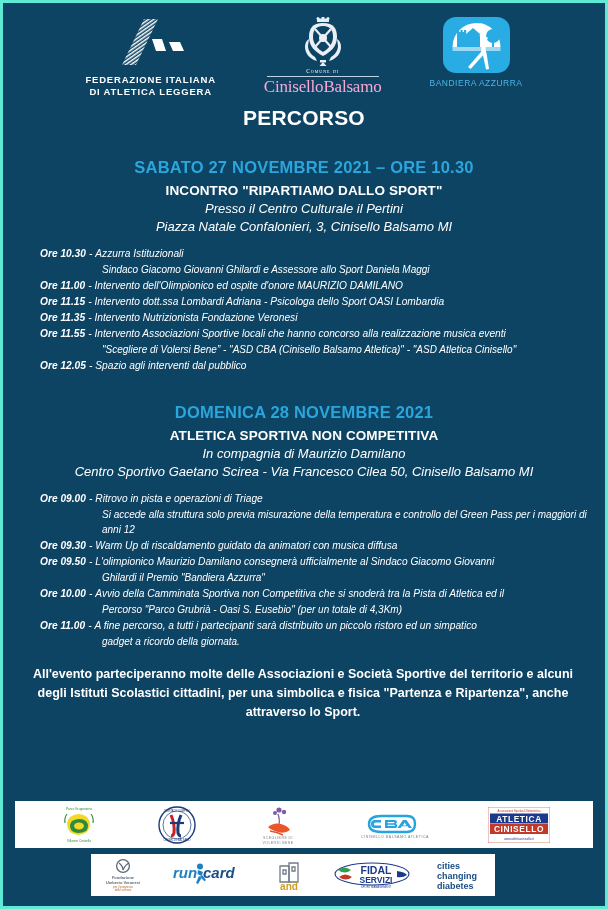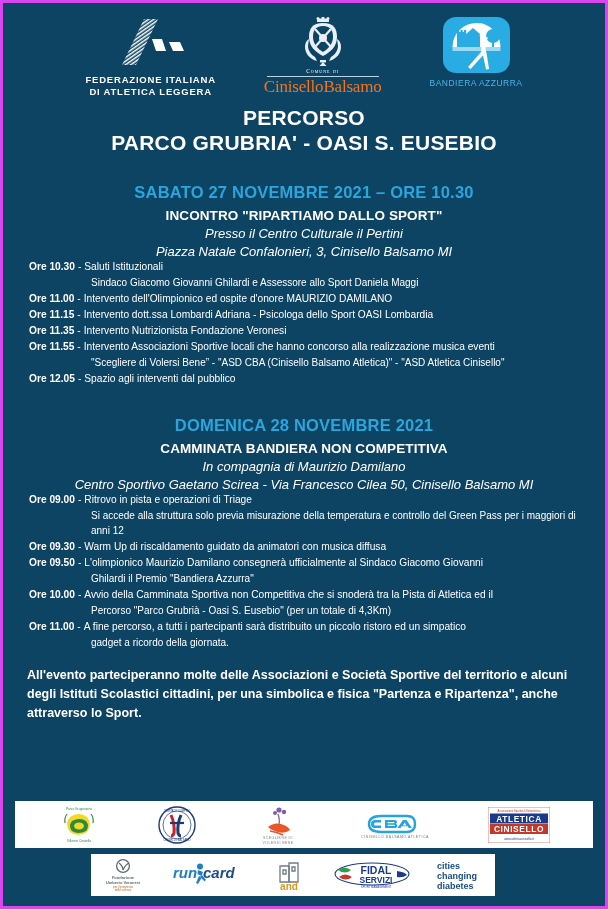--- a/index.html
+++ b/index.html
@@ -14,21 +14,21 @@
     overflow: hidden;
     font-family: "Liberation Sans", sans-serif;
     color: #ffffff;
     position: relative;
   }
   .poster {
     position: absolute;
     inset: 0;
     background: #0d4363;
     box-sizing: border-box;
-    border: 3px solid #d946ef;
+    border: 3px solid #5eead4;
     display: flex;
     flex-direction: column;
   }
 
   
   .logo-strip {
     display: flex;
     align-items: flex-start;
     justify-content: center;
     gap: 48px;
@@ -68,21 +68,21 @@
   .comune-rule {
     border-top: 1px solid #bdd3e0;
     width: 112px;
     margin: 2px auto 1px auto;
   }
   .comune-name {
     font-family: "Liberation Serif", serif;
     font-size: 17px;
     text-align: center;
     letter-spacing: -0.2px;
-    color: #f97316;
+    color: #f9a8d4;
     line-height: 18px;
   }
 
   
   .ba-mark { width: 75px; height: 58px; display:block; margin: 0 auto; }
   .ba-cap {
     margin-top: 3px;
     font-size: 8.5px;
     letter-spacing: 0.5px;
     text-align: center;
@@ -116,21 +116,23 @@
   .venue {
     text-align: center;
     font-size: 13px;
     font-style: italic;
     line-height: 17.5px;
     margin-top: 2px;
   }
 
   
   .schedule {
-    padding: 0 14px 0 26px;
+    margin-top: 12px;
+    padding: 0 14px 0 37px;
+    font-style: italic;
   }
   .sched-row {
     display: flex;
     font-size: 10.2px;
     line-height: 14.5px;
     margin-bottom: 1.5px;
     align-items: baseline;
   }
   .sched-time {
     font-weight: bold;
@@ -142,20 +144,21 @@
   .sched-text { flex: 1 1 auto; }
   .sched-cont {
     font-size: 10px;
     line-height: 14.5px;
     padding-left: 62px;
     margin-bottom: 1.5px;
   }
 
   
   .closing {
+    text-align: center;
     font-size: 12.5px;
     font-weight: bold;
     line-height: 19px;
     padding: 14px 26px 0 24px;
   }
 
   
   .sponsors {
     margin-top: auto;
     padding-bottom: 10px;
@@ -251,35 +254,34 @@
           <path d="M43 26 l-1 9 -13 15 2.6 2 14.5-16 0.8-9 Z"></path>
           <path d="M44.5 26 l3 10 2.5 16 -3 0.6 -3.5-16.5 -1.5-9.5 Z"></path>
         </g>
       </svg>
       <div class="ba-cap">BANDIERA AZZURRA</div>
     </div>
   </div>
 
   <div class="title-main">
     <div>PERCORSO</div>
-    <div>PARCO GRUBRIA' - OASI S. EUSEBIO</div>
   </div>
 
   <div class="day-head">SABATO 27 NOVEMBRE 2021 – ORE 10.30</div>
   <div class="sub-head">INCONTRO "RIPARTIAMO DALLO SPORT"</div>
   <div class="venue">
     <div>Presso il Centro Culturale il Pertini</div>
     <div>Piazza Natale Confalonieri, 3, Cinisello Balsamo MI</div>
   </div>
 
   <div class="schedule">
     <div class="sched-row">
       <span class="sched-time">Ore 10.30</span>
       <span class="sched-dash">-</span>
-      <span class="sched-text">Saluti Istituzionali</span>
+      <span class="sched-text">Azzurra Istituzionali</span>
     </div>
     <div class="sched-cont">Sindaco Giacomo Giovanni Ghilardi e Assessore allo Sport Daniela Maggi</div>
 
     <div class="sched-row">
       <span class="sched-time">Ore 11.00</span>
       <span class="sched-dash">-</span>
       <span class="sched-text">Intervento dell'Olimpionico ed ospite d'onore  MAURIZIO DAMILANO</span>
     </div>
 
     <div class="sched-row">
@@ -302,21 +304,21 @@
     <div class="sched-cont">"Scegliere di Volersi Bene” - "ASD  CBA (Cinisello Balsamo Atletica)" - "ASD  Atletica Cinisello"</div>
 
     <div class="sched-row">
       <span class="sched-time">Ore 12.05</span>
       <span class="sched-dash">-</span>
       <span class="sched-text">Spazio agli interventi dal pubblico</span>
     </div>
   </div>
 
   <div class="day-head">DOMENICA 28 NOVEMBRE 2021</div>
-  <div class="sub-head">CAMMINATA BANDIERA NON COMPETITIVA</div>
+  <div class="sub-head">ATLETICA SPORTIVA NON COMPETITIVA</div>
   <div class="venue">
     <div>In compagnia di Maurizio Damilano</div>
     <div>Centro Sportivo Gaetano Scirea - Via Francesco Cilea 50, Cinisello Balsamo MI</div>
   </div>
 
   <div class="schedule">
     <div class="sched-row">
       <span class="sched-time">Ore 09.00</span>
       <span class="sched-dash">-</span>
       <span class="sched-text">Ritrovo in pista e operazioni di Triage</span>

